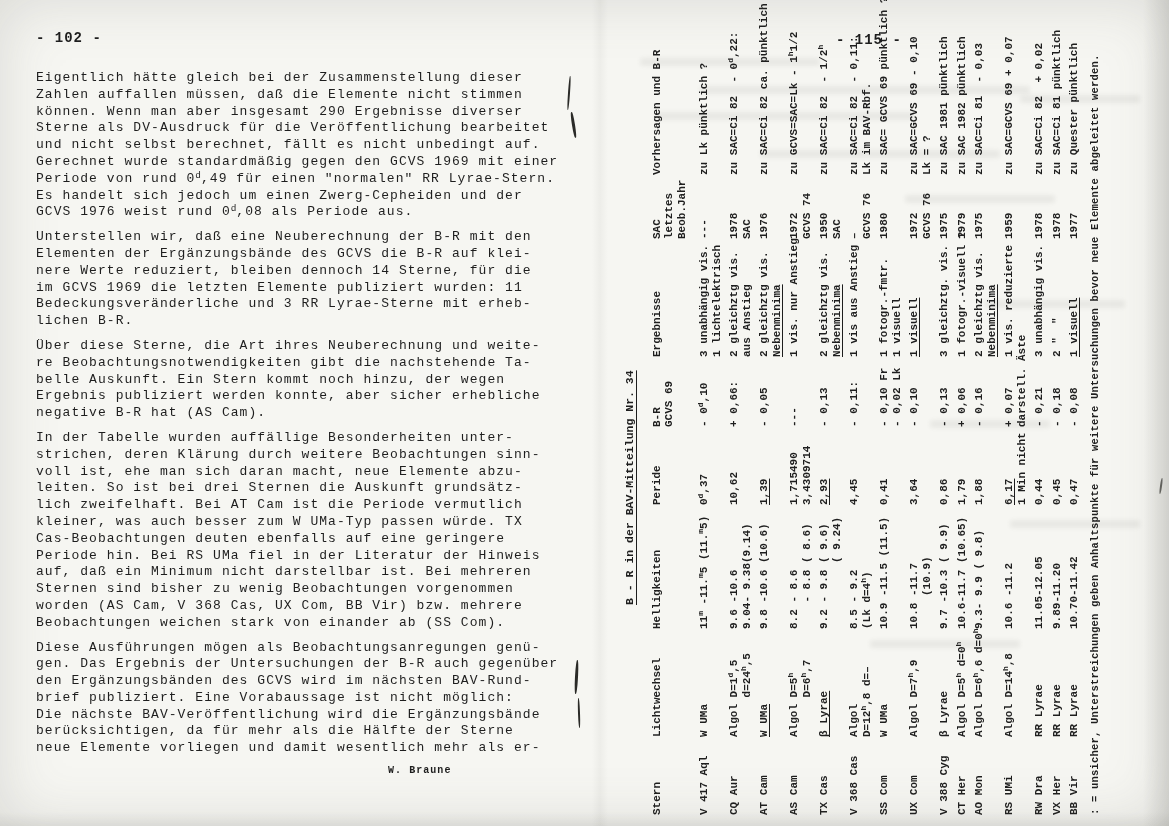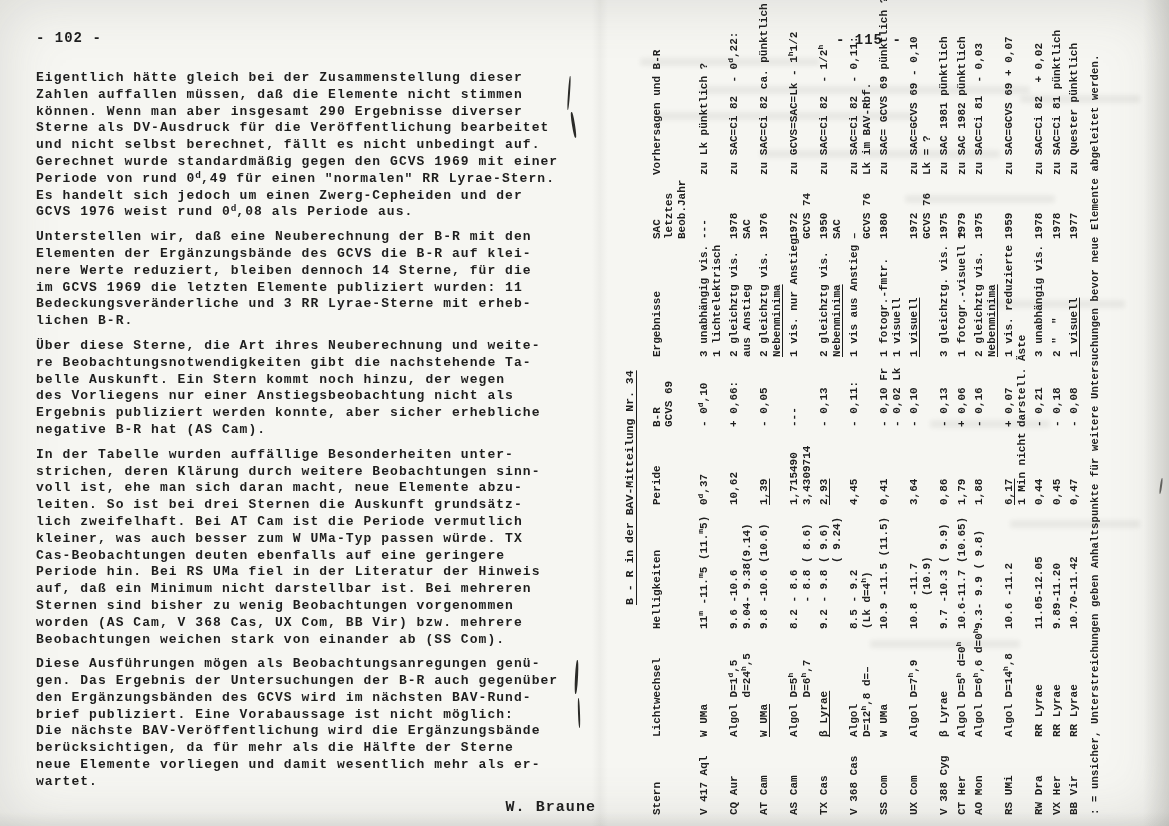--- a/index.html
+++ b/index.html
@@ -19,23 +19,23 @@
     background:linear-gradient(to bottom,rgba(60,60,55,0),rgba(60,60,55,.08));}
   .crease{position:absolute;left:592px;top:0;width:16px;height:100%;z-index:1;
     background:linear-gradient(to right,rgba(120,120,115,0),rgba(120,120,115,.07),rgba(120,120,115,0));}
 
   
   .left-page{position:absolute;left:36px;top:30px;width:560px;z-index:2;}
   .pagenum{font-size:14px;font-weight:700;letter-spacing:1px;white-space:pre;}
   .pagenum-left{text-align:left;margin-bottom:24px;}
   .pagenum-right{position:absolute;left:836px;top:32px;z-index:2;}
   .para{margin-bottom:8px;}
-  .line{white-space:pre;font-size:13px;line-height:16.8px;letter-spacing:1.05px;font-weight:700;}
+  .line{white-space:pre;font-size:13px;line-height:16.8px;letter-spacing:1.05px;font-weight:400;}
   sup{font-size:.72em;line-height:0;vertical-align:.45em;letter-spacing:0;}
-  .signature{margin-top:4px;margin-left:352px;font-size:15px;letter-spacing:1.05px;font-weight:700;text-align:right;}
+  .signature{margin-top:4px;margin-left:352px;font-size:10px;letter-spacing:1.05px;font-weight:700;}
 
   
   #table-rot{position:absolute;left:479px;top:170px;width:790px;height:500px;
     transform:rotate(-90deg);z-index:3;}
   #btable{font-size:11px;line-height:12.5px;font-weight:700;}
   .t-title{white-space:pre;font-size:11.5px;margin:0 0 14px 210px;
     text-decoration:underline;text-underline-offset:3px;}
   .trow{display:flex;align-items:flex-start;margin-bottom:5px;}
   .thead{margin-bottom:10px;}
   .cell{flex:none;white-space:pre;}
@@ -89,21 +89,20 @@
         <div class="line">Elementen der Ergänzungsbände des GCVS die B-R auf klei-</div>
         <div class="line">nere Werte reduziert, bleiben dennoch 14 Sterne, für die</div>
         <div class="line">im GCVS 1969 die letzten Elemente publiziert wurden: 11</div>
         <div class="line">Bedeckungsveränderliche und 3 RR Lyrae-Sterne mit erheb-</div>
         <div class="line">lichen B-R.</div>
       </div>
       <div class="para">
         <div class="line">Über diese Sterne, die Art ihres Neuberechnung und weite-</div>
         <div class="line">re Beobachtungsnotwendigkeiten gibt die nachstehende Ta-</div>
         <div class="line">belle Auskunft. Ein Stern kommt noch hinzu, der wegen</div>
-        <div class="line">des Vorliegens nur einer Anstiegsbeobachtung nicht als</div>
         <div class="line">Ergebnis publiziert werden konnte, aber sicher erhebliche</div>
         <div class="line">negative B-R hat (AS Cam).</div>
       </div>
       <div class="para">
         <div class="line">In der Tabelle wurden auffällige Besonderheiten unter-</div>
         <div class="line">strichen, deren Klärung durch weitere Beobachtungen sinn-</div>
         <div class="line">voll ist, ehe man sich daran macht, neue Elemente abzu-</div>
         <div class="line">leiten. So ist bei drei Sternen die Auskunft grundsätz-</div>
         <div class="line">lich zweifelhaft. Bei AT Cam ist die Periode vermutlich</div>
         <div class="line">kleiner, was auch besser zum W UMa-Typ passen würde. TX</div>
@@ -115,21 +114,20 @@
         <div class="line">Beobachtungen weichen stark von einander ab (SS Com).</div>
       </div>
       <div class="para">
         <div class="line">Diese Ausführungen mögen als Beobachtungsanregungen genü-</div>
         <div class="line">gen. Das Ergebnis der Untersuchungen der B-R auch gegenüber</div>
         <div class="line">den Ergänzungsbänden des GCVS wird im nächsten BAV-Rund-</div>
         <div class="line">brief publiziert. Eine Vorabaussage ist nicht möglich:</div>
         <div class="line">Die nächste BAV-Veröffentlichung wird die Ergänzungsbände</div>
         <div class="line">berücksichtigen, da für mehr als die Hälfte der Sterne</div>
         <div class="line">neue Elemente vorliegen und damit wesentlich mehr als er-</div>
-        <div class="line">wartet.</div>
       </div>
     </div>
   <div class="signature">W. Braune</div>
 </div>
 
 <div class="pagenum pagenum-right">- 115 -</div>
 
 <div id="table-rot">
   <div id="btable">
     <div class="t-title">B - R in der BAV-Mitteilung Nr. 34</div>

